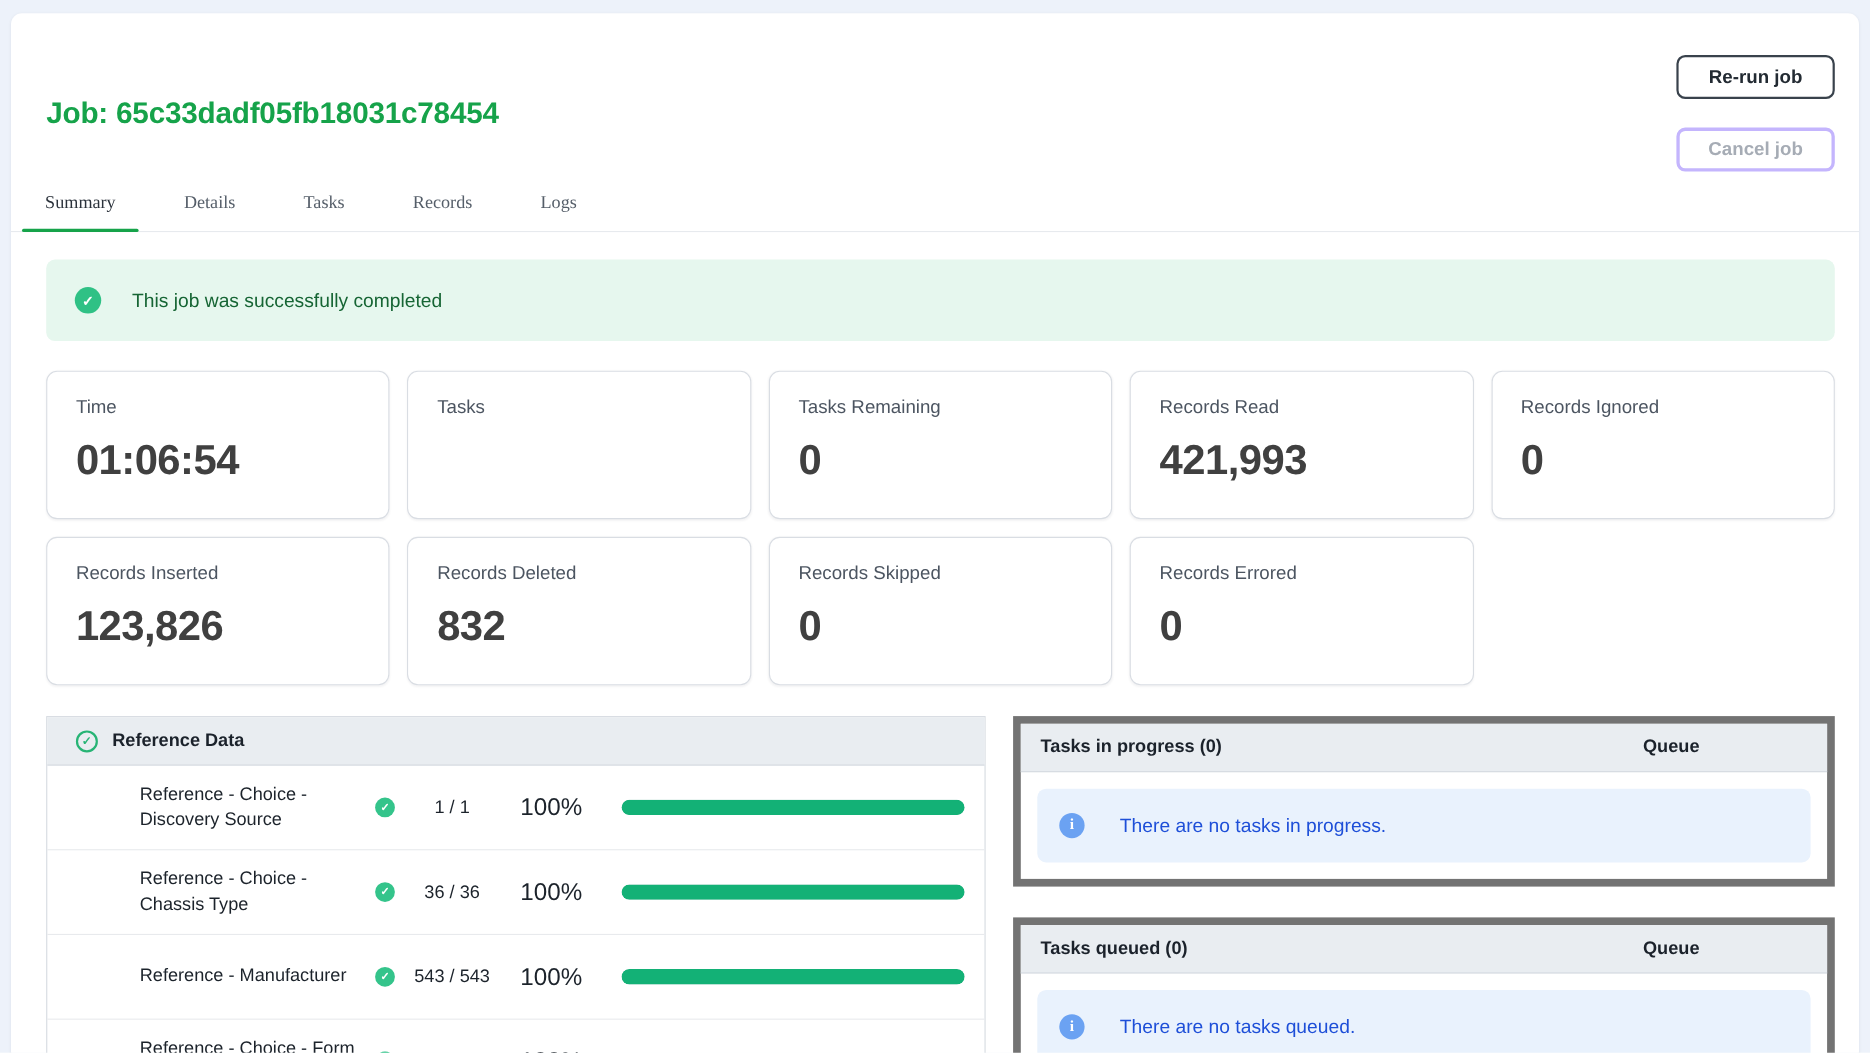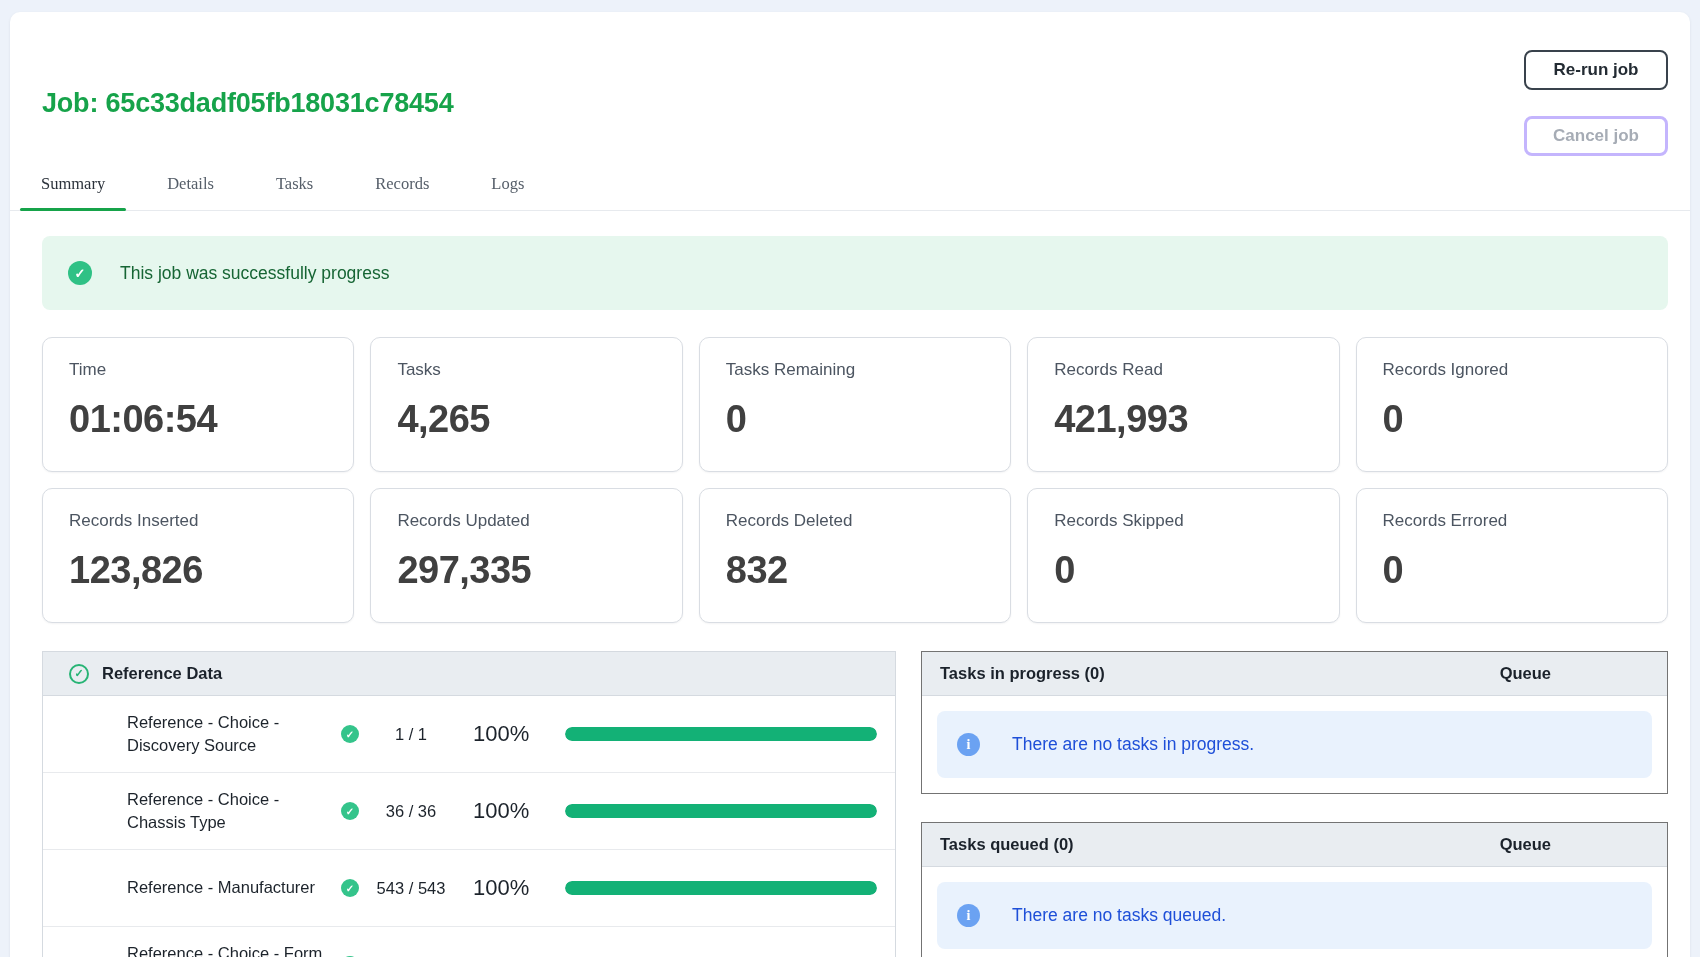--- a/index.html
+++ b/index.html
@@ -68,21 +68,21 @@
     width:18px; height:18px; border-radius:50%; background:#34c48b; color:#fff;
     display:inline-flex; align-items:center; justify-content:center; font-size:10px; font-weight:700;
     margin:0 4px 0 18px; flex:0 0 auto;
   }
   .ref-count { width:96px; text-align:center; font-size:16.5px; color:#1c232b; }
   .ref-pct { width:74px; text-align:left; font-size:22px; color:#1c232b; margin-left:14px; }
   .ref-bar { flex:1; margin-left:18px; height:14px; border-radius:7px; background:#e9ecef; overflow:hidden; }
   .ref-fill { height:100%; border-radius:7px; background:var(--bar-green,#13b176); }
   
   .right-col { flex:1; }
-  .tpanel { border:1px solid #737373; background:#fff; margin-bottom:28px; }
+  .tpanel { border:7px solid #737373; background:#fff; margin-bottom:28px; }
   .tpanel-head {
     height:44px; background:var(--panel-head,#e9edf1); border-bottom:1px solid #d5dae0;
     display:flex; align-items:center; justify-content:space-between; padding:0 16px 0 18px;
     font-size:16.5px; font-weight:600; color:#1b222b;
   }
   .queue-label { margin-right:100px; font-weight:700; }
   .tpanel-body { padding:15px; }
   .alert-info {
     background:var(--info-bg,#e9f2fd); border-radius:8px; padding:22px 20px;
     display:flex; align-items:center;
@@ -115,51 +115,46 @@
           <div class="tab">Tasks</div>
           <div class="tab">Records</div>
           <div class="tab">Logs</div>
         </div>
     </div>
 
     <div class="content">
 
       <div class="banner">
         <span class="check-badge">✓</span>
-        <span class="banner-text">This job was successfully progress</span>
+        <span class="banner-text">This job was successfully completed</span>
       </div>
 
       <div class="stats-grid">
           <div class="stat-card">
             <div class="stat-label">Time</div>
             <div class="stat-value">01:06:54</div>
           </div>
           <div class="stat-card">
             <div class="stat-label">Tasks</div>
-            <div class="stat-value">4,265</div>
           </div>
           <div class="stat-card">
             <div class="stat-label">Tasks Remaining</div>
             <div class="stat-value">0</div>
           </div>
           <div class="stat-card">
             <div class="stat-label">Records Read</div>
             <div class="stat-value">421,993</div>
           </div>
           <div class="stat-card">
             <div class="stat-label">Records Ignored</div>
             <div class="stat-value">0</div>
           </div>
           <div class="stat-card">
             <div class="stat-label">Records Inserted</div>
             <div class="stat-value">123,826</div>
-          </div>
-          <div class="stat-card">
-            <div class="stat-label">Records Updated</div>
-            <div class="stat-value">297,335</div>
           </div>
           <div class="stat-card">
             <div class="stat-label">Records Deleted</div>
             <div class="stat-value">832</div>
           </div>
           <div class="stat-card">
             <div class="stat-label">Records Skipped</div>
             <div class="stat-value">0</div>
           </div>
           <div class="stat-card">

